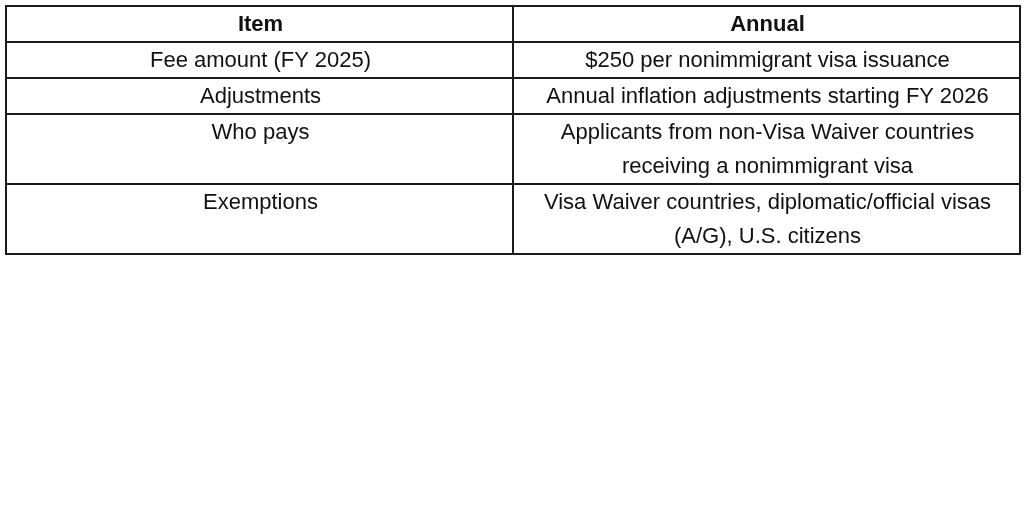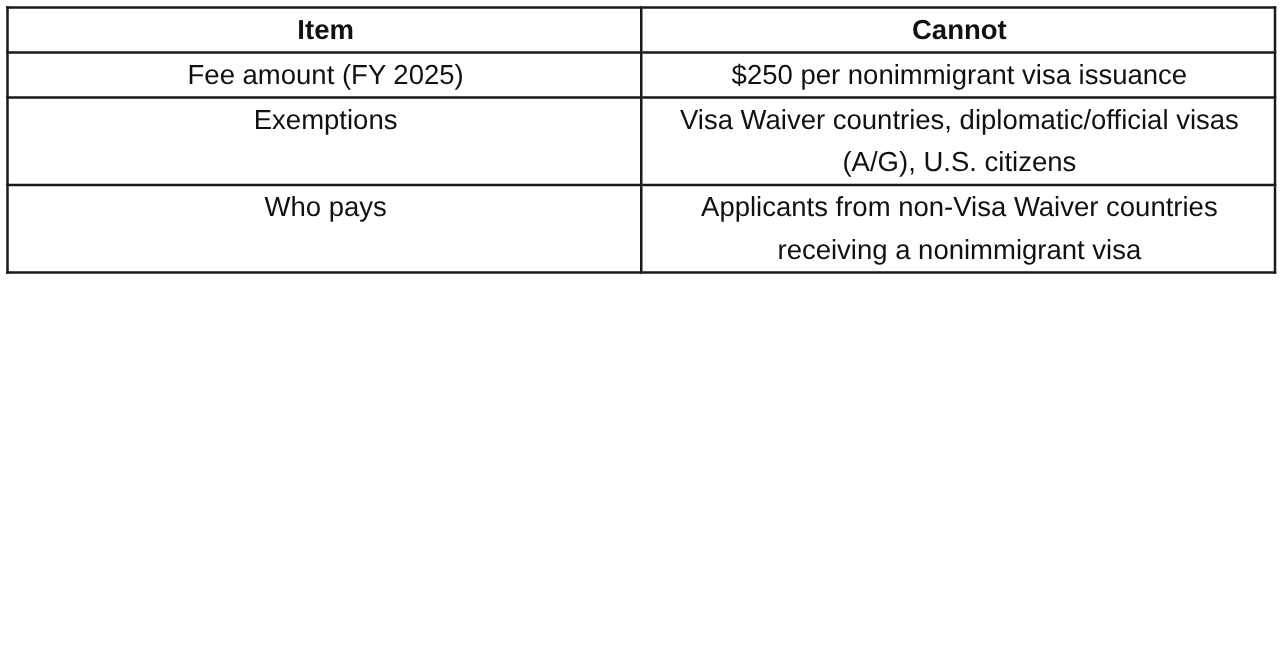--- a/index.html
+++ b/index.html
@@ -32,30 +32,34 @@
 <body>
 
 <table class="tbl">
   <colgroup>
       <col class="c1">
       <col class="c2">
     </colgroup>
   <thead>
     <tr>
       <th>Item</th>
-      <th>Cannot</th>
+      <th>Annual</th>
     </tr>
   </thead>
   <tbody>
     <tr>
       <td>Fee amount (FY 2025)</td>
       <td>$250 per nonimmigrant visa issuance</td>
     </tr>
     <tr>
-      <td>Exemptions</td>
-      <td>Visa Waiver countries, diplomatic/official visas (A/G), U.S. citizens</td>
+      <td>Adjustments</td>
+      <td>Annual inflation adjustments starting FY 2026</td>
     </tr>
     <tr>
       <td>Who pays</td>
       <td>Applicants from non-Visa Waiver countries receiving a nonimmigrant visa</td>
     </tr>
+    <tr>
+      <td>Exemptions</td>
+      <td>Visa Waiver countries, diplomatic/official visas (A/G), U.S. citizens</td>
+    </tr>
   </tbody>
 </table>
 
 </body></html>

